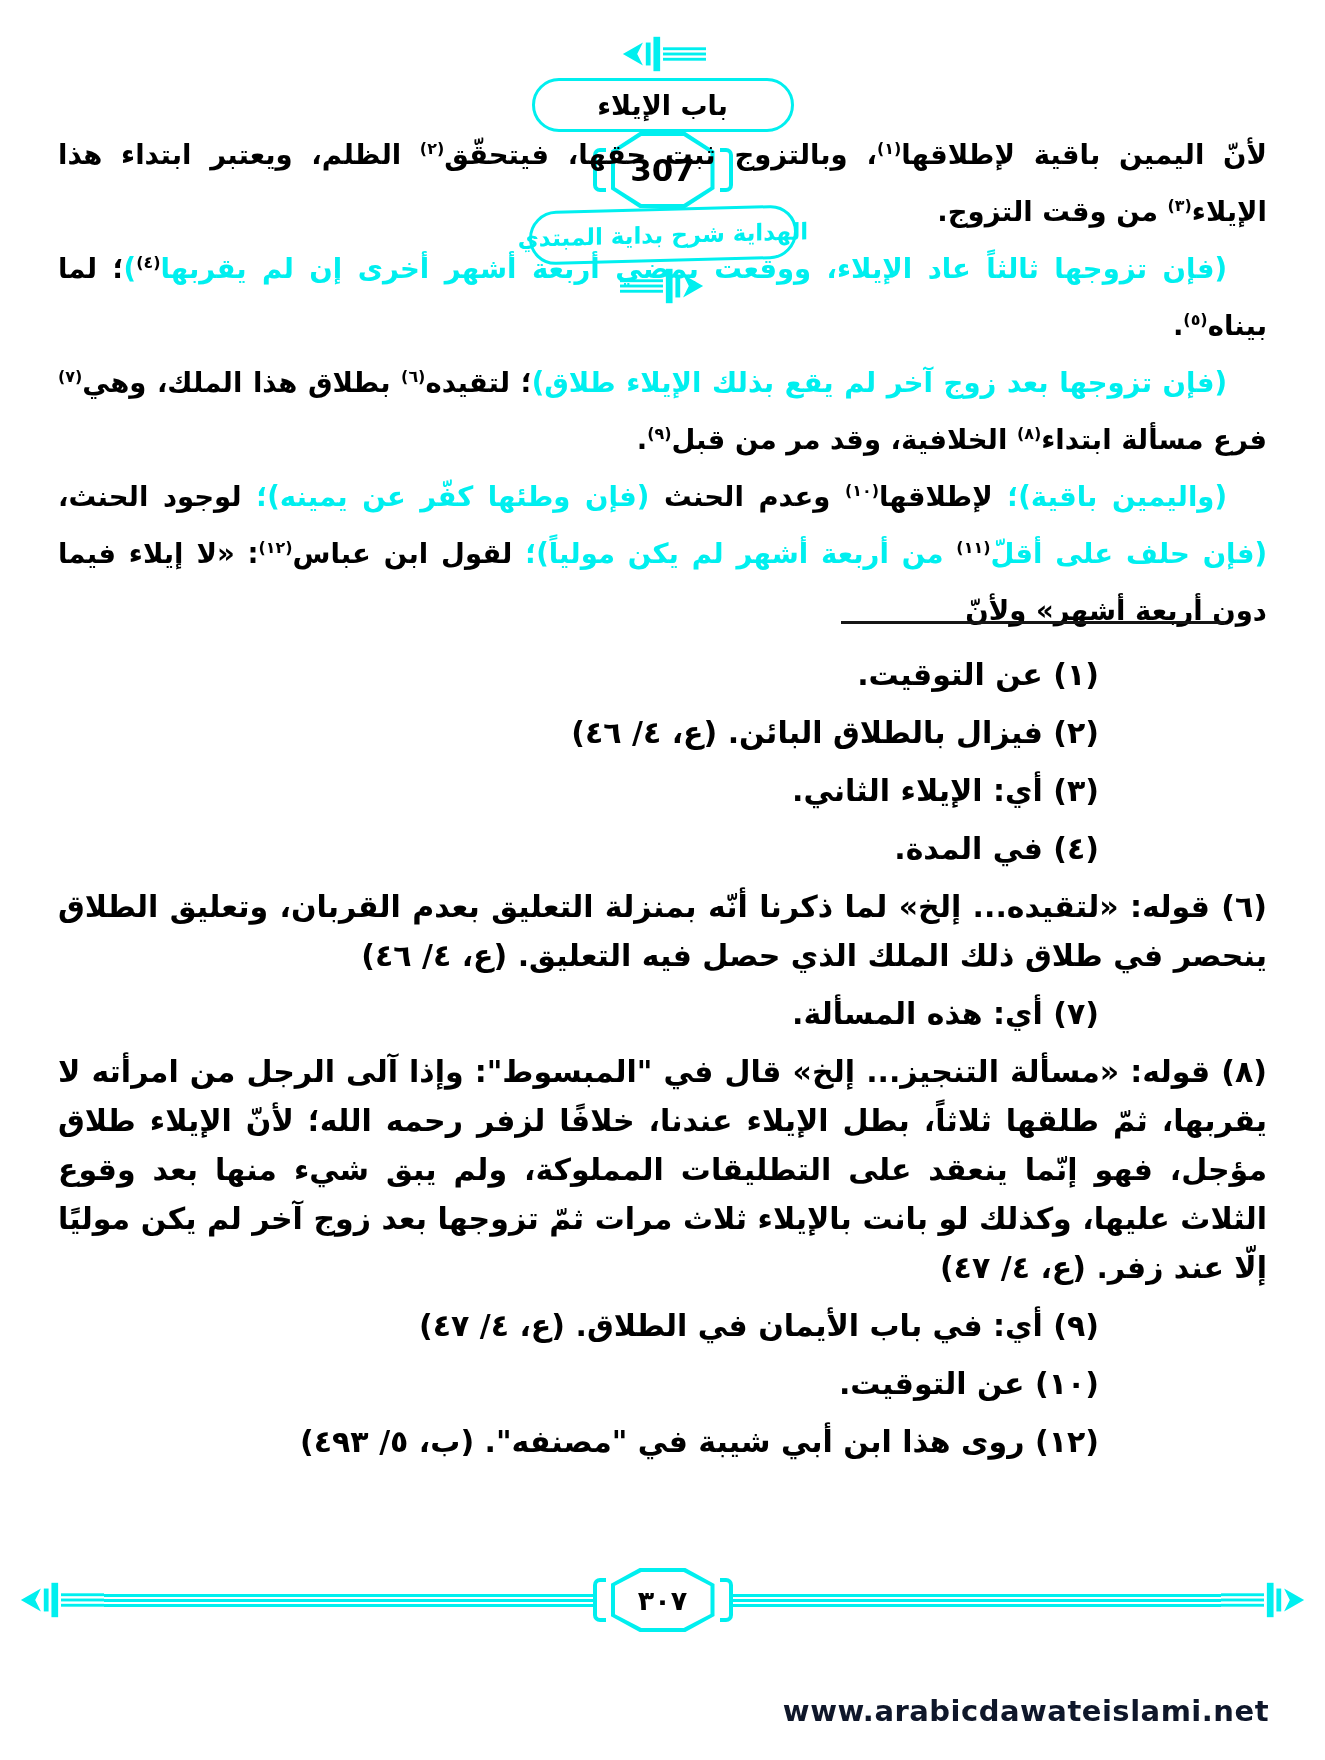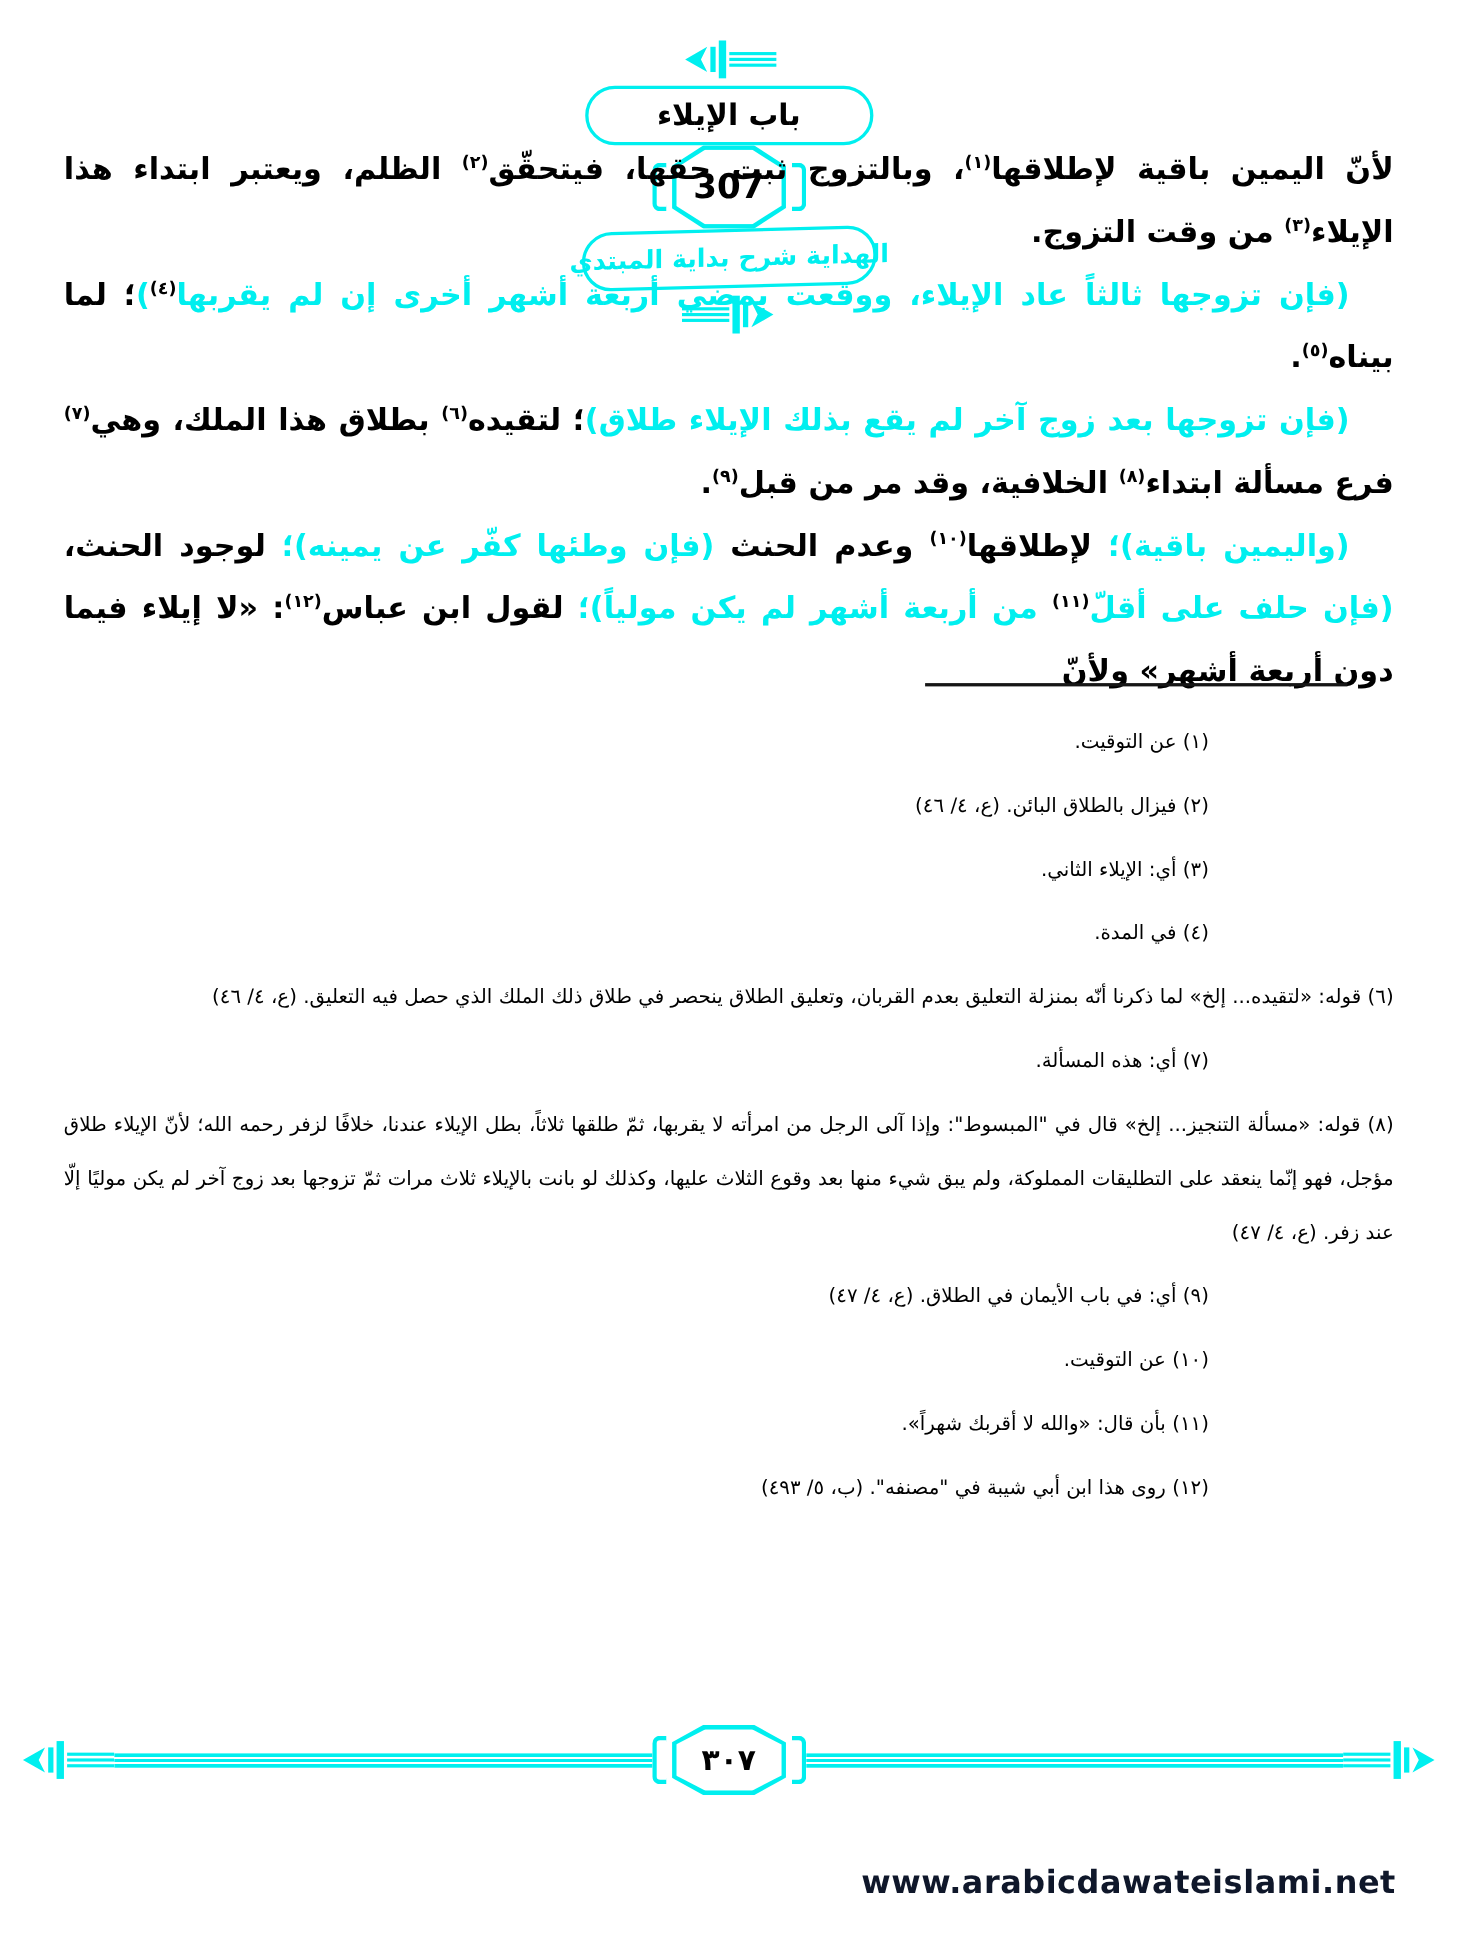--- a/index.html
+++ b/index.html
@@ -39,21 +39,21 @@
   .orn-row.bottom .octo .num { font-size:27px; }
   
   .matn { position:absolute; top:126px; right:58px; left:58px; direction:rtl;
     text-align:justify; font-size:27.5px; font-weight:bold; line-height:57px; }
   .para.indent { text-indent:40px; }
   .accent { color:var(--accent); }
   sup.fn { font-size:0.58em; vertical-align:super; line-height:0; color:var(--ink); }
   
   .fn-sep { position:absolute; top:621px; right:100px; width:384px; height:3px; background:#161616; }
   .footnotes { position:absolute; top:650px; right:58px; left:58px; direction:rtl;
-    font-size:18px; font-weight:normal; line-height:49px; }
+    font-size:30px; font-weight:bold; line-height:49px; }
   .footnote { text-align:justify; margin-bottom:9px; }
   .footnote.short { margin-left:0; margin-right:168px; text-align:right; }
   
   .watermark { position:absolute; top:1694px; right:56px; color:#0f172a;
     font-size:29px; font-weight:bold; letter-spacing:0.5px; direction:ltr; }
 </style>
 </head>
 <body>
 
 <header class="orn-row top">
@@ -103,21 +103,20 @@
 <section class="footnotes" dir="rtl" lang="ar">
     <p class="footnote short"><span>(١) عن التوقيت.</span></p>
     <p class="footnote short"><span>(٢) فيزال بالطلاق البائن. (ع، ٤/ ٤٦)</span></p>
     <p class="footnote short"><span>(٣) أي: الإيلاء الثاني.</span></p>
     <p class="footnote short"><span>(٤) في المدة.</span></p>
     <p class="footnote full"><span>(٦) قوله: «لتقيده... إلخ» </span><span>لما ذكرنا أنّه بمنزلة التعليق بعدم القربان، وتعليق الطلاق ينحصر في طلاق ذلك الملك الذي حصل فيه التعليق. (ع، ٤/ ٤٦)</span></p>
     <p class="footnote short"><span>(٧) أي: هذه المسألة.</span></p>
     <p class="footnote full"><span>(٨) قوله: «مسألة التنجيز... إلخ» </span><span>قال في "المبسوط": وإذا آلى الرجل من امرأته لا يقربها، ثمّ طلقها ثلاثاً، بطل الإيلاء عندنا، خلافًا لزفر رحمه الله؛ لأنّ الإيلاء طلاق مؤجل، فهو إنّما ينعقد على التطليقات المملوكة، ولم يبق شيء منها بعد وقوع الثلاث عليها، وكذلك لو بانت بالإيلاء ثلاث مرات ثمّ تزوجها بعد زوج آخر لم يكن موليًا إلّا عند زفر. (ع، ٤/ ٤٧)</span></p>
     <p class="footnote short"><span>(٩) أي: في باب الأيمان في الطلاق. (ع، ٤/ ٤٧)</span></p>
     <p class="footnote short"><span>(١٠) عن التوقيت.</span></p>
-    <p class="footnote short"><span>(١١) بأن قال: «والله لا أقربك شهراً».</span></p>
     <p class="footnote short"><span>(١٢) روى هذا ابن أبي شيبة في "مصنفه". (ب، ٥/ ٤٩٣)</span></p>
   </section>
 
 <footer class="orn-row bottom">
   <svg class="finial" viewBox="0 0 90 48">
     <path d="M3 24 L24 12 L18 24 L24 36 Z"></path>
     <rect x="27" y="12" width="5" height="24"></rect>
     <rect x="35" y="6" width="7" height="36"></rect>
     <rect x="45" y="17" width="45" height="3"></rect>
     <rect x="45" y="22.5" width="45" height="3"></rect>

